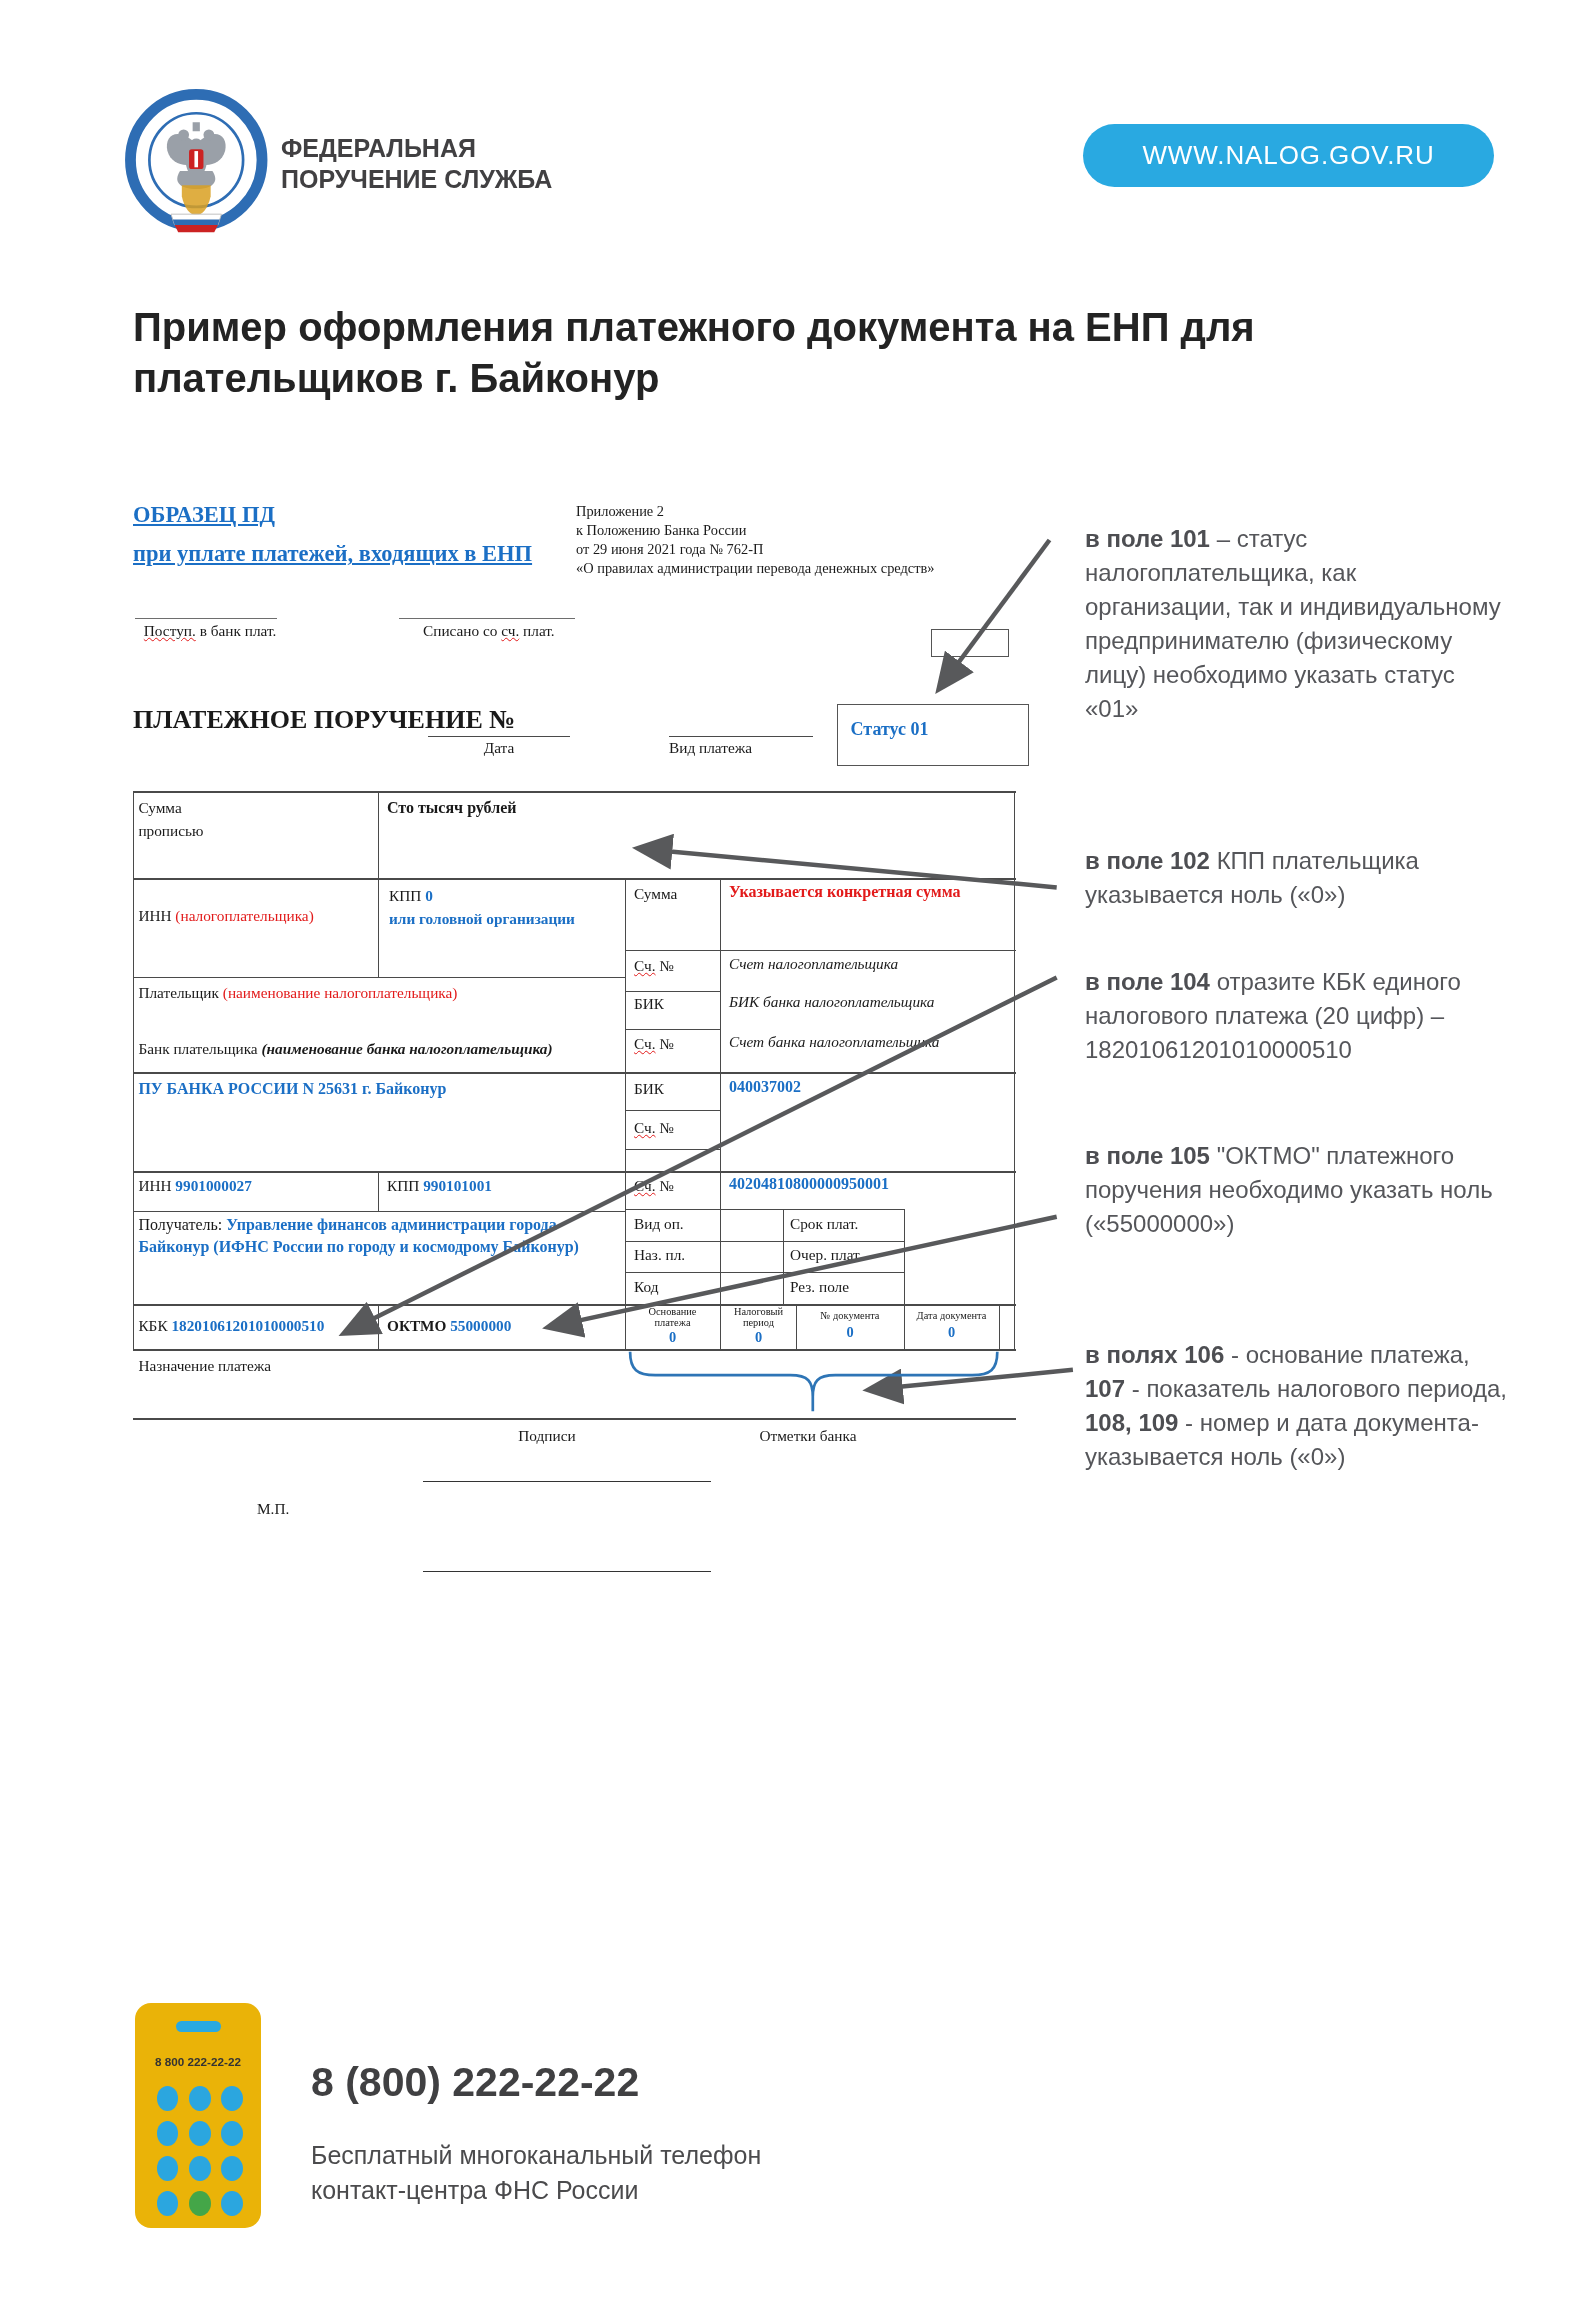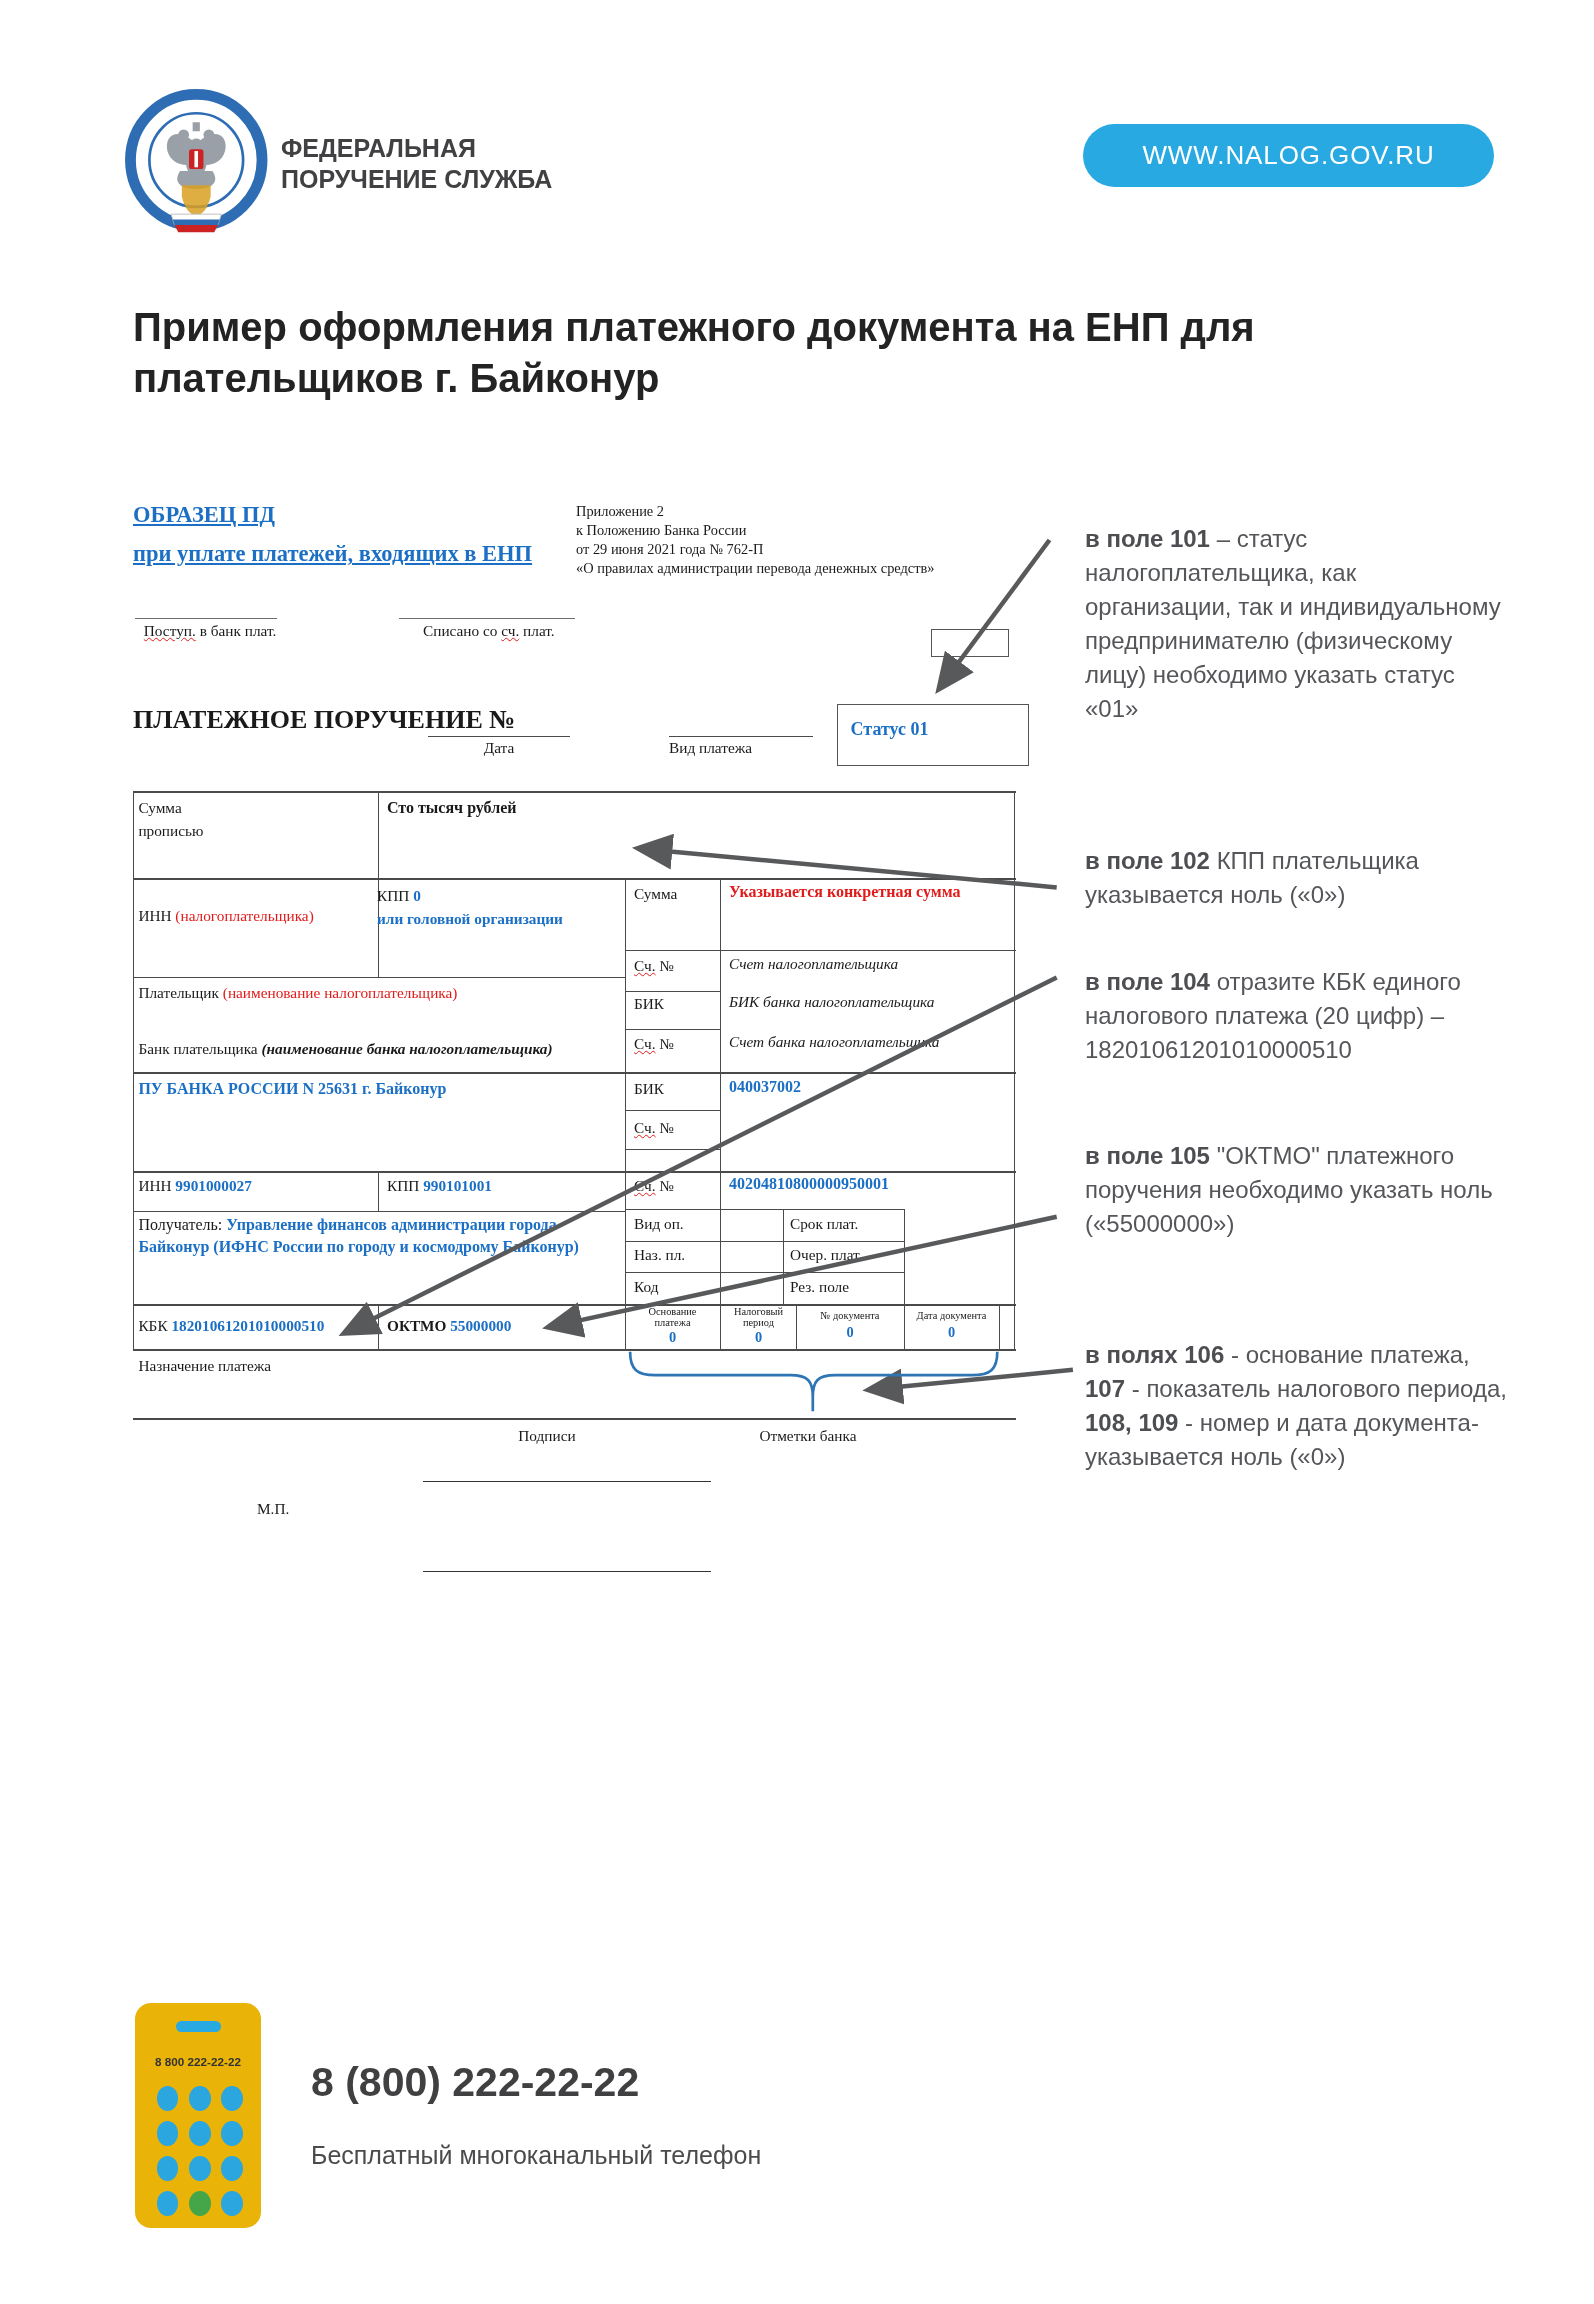--- a/index.html
+++ b/index.html
@@ -134,21 +134,21 @@
   <div class="vline" style="left:771px;top:709px;height:140px;"></div>
   <div class="vline" style="left:866px;top:804px;height:45px;"></div>
 
   <div class="abs f17" style="left:5.4px;top:299px;">
     <div>Сумма</div>
     <div style="margin-top:5.4px;">прописью</div>
   </div>
   <div class="abs f18 bold" style="left:254px;top:299px;">Сто тысяч рублей</div>
 
   <div class="abs f17" style="left:5.4px;top:407px;"><span>ИНН </span><span class="red">(налогоплательщика)</span></div>
-  <div class="abs f17" style="left:244px;top:387px;">
+  <div class="abs f17" style="left:256px;top:387px;">
     <div><span>КПП </span><span class="blue bold">0</span></div>
     <div class="blue bold" style="margin-top:4.5px;">или головной организации</div>
   </div>
   <div class="abs f17" style="left:501px;top:385px;">Сумма</div>
   <div class="abs f18 bold red" style="left:596px;top:383px;">Указывается конкретная сумма</div>
 
   <div class="abs f17" style="left:501px;top:457px;"><span class="wavy">Сч.</span><span> №</span></div>
   <div class="abs f17 ital" style="left:596px;top:455px;">Счет налогоплательщика</div>
 
   <div class="abs f17" style="left:5.4px;top:484px;"><span>Плательщик </span><span class="red">(наименование налогоплательщика)</span></div>
@@ -237,14 +237,15 @@
   <div class="dot" style="left:21.6px;top:153px;"></div>
     <div class="dot" style="left:54px;top:153px;"></div>
     <div class="dot" style="left:86px;top:153px;"></div>
   <div class="dot" style="left:21.6px;top:188px;"></div>
     <div class="dot green" style="left:54px;top:188px;"></div>
     <div class="dot" style="left:86px;top:188px;"></div>
 </div>
 <div class="phone-big">8 (800) 222-22-22</div>
 <div class="phone-desc">
   <div>Бесплатный многоканальный телефон</div>
+  <div>контакт-центра ФНС России</div>
 </div>
 
 
 </body></html>

